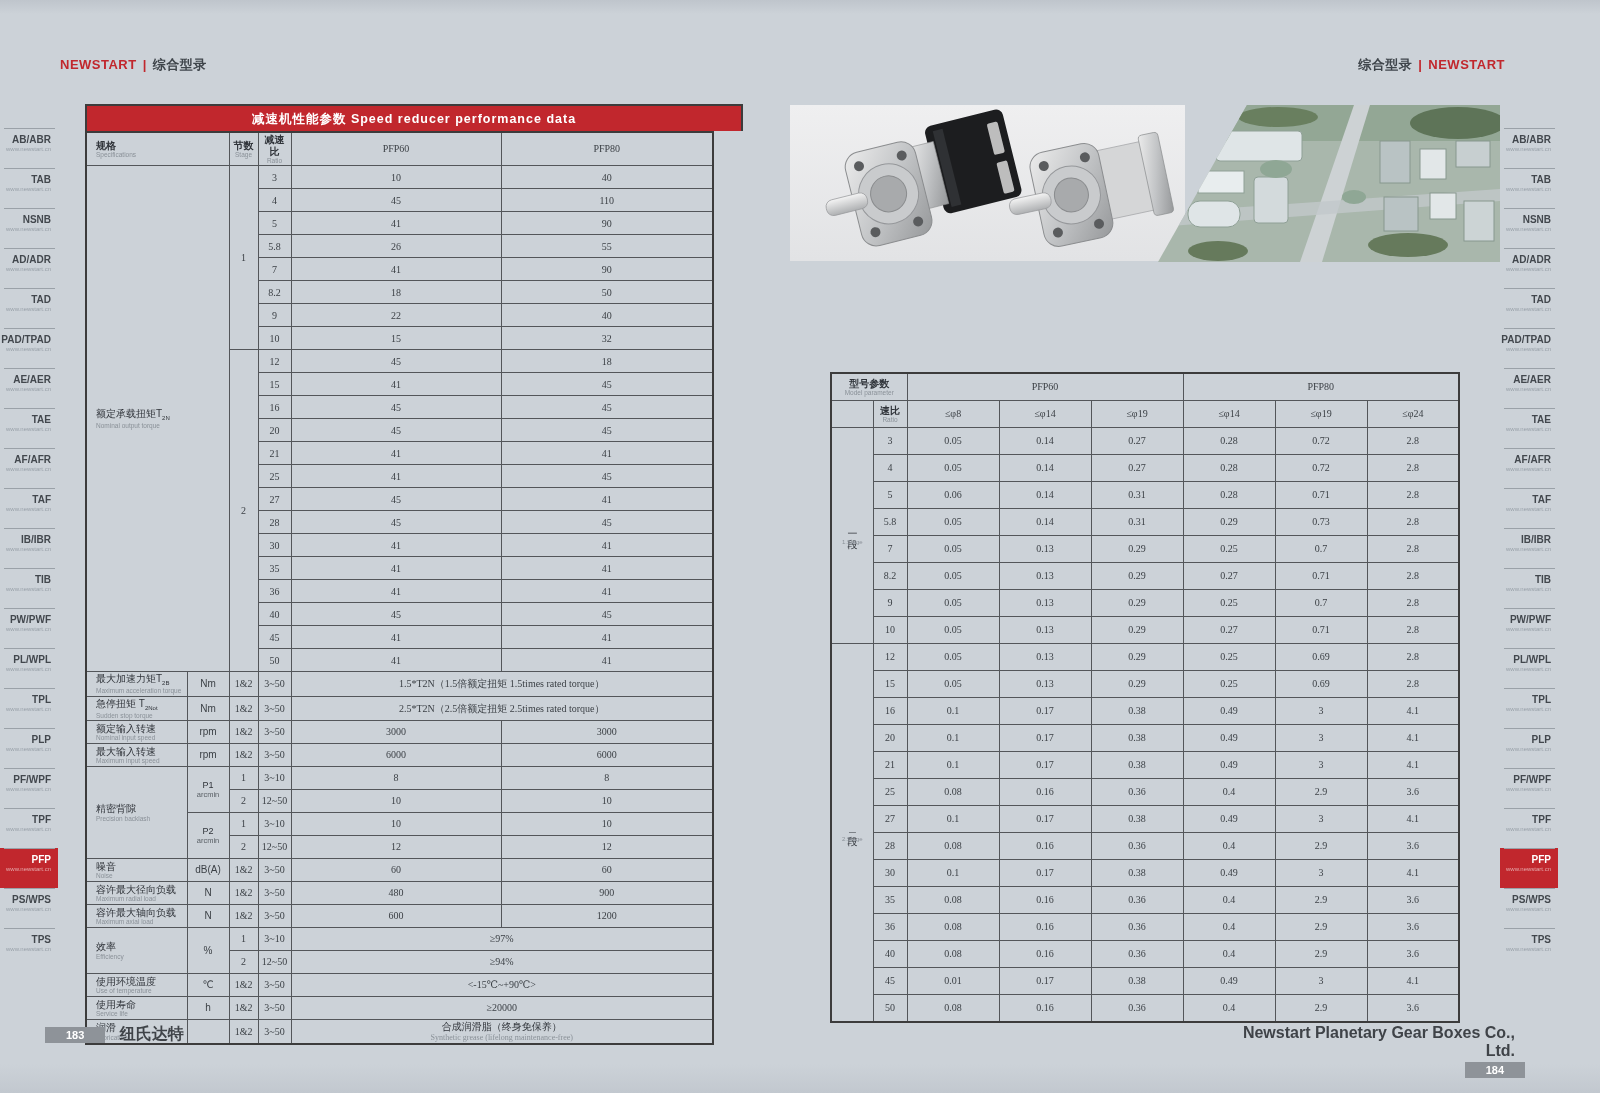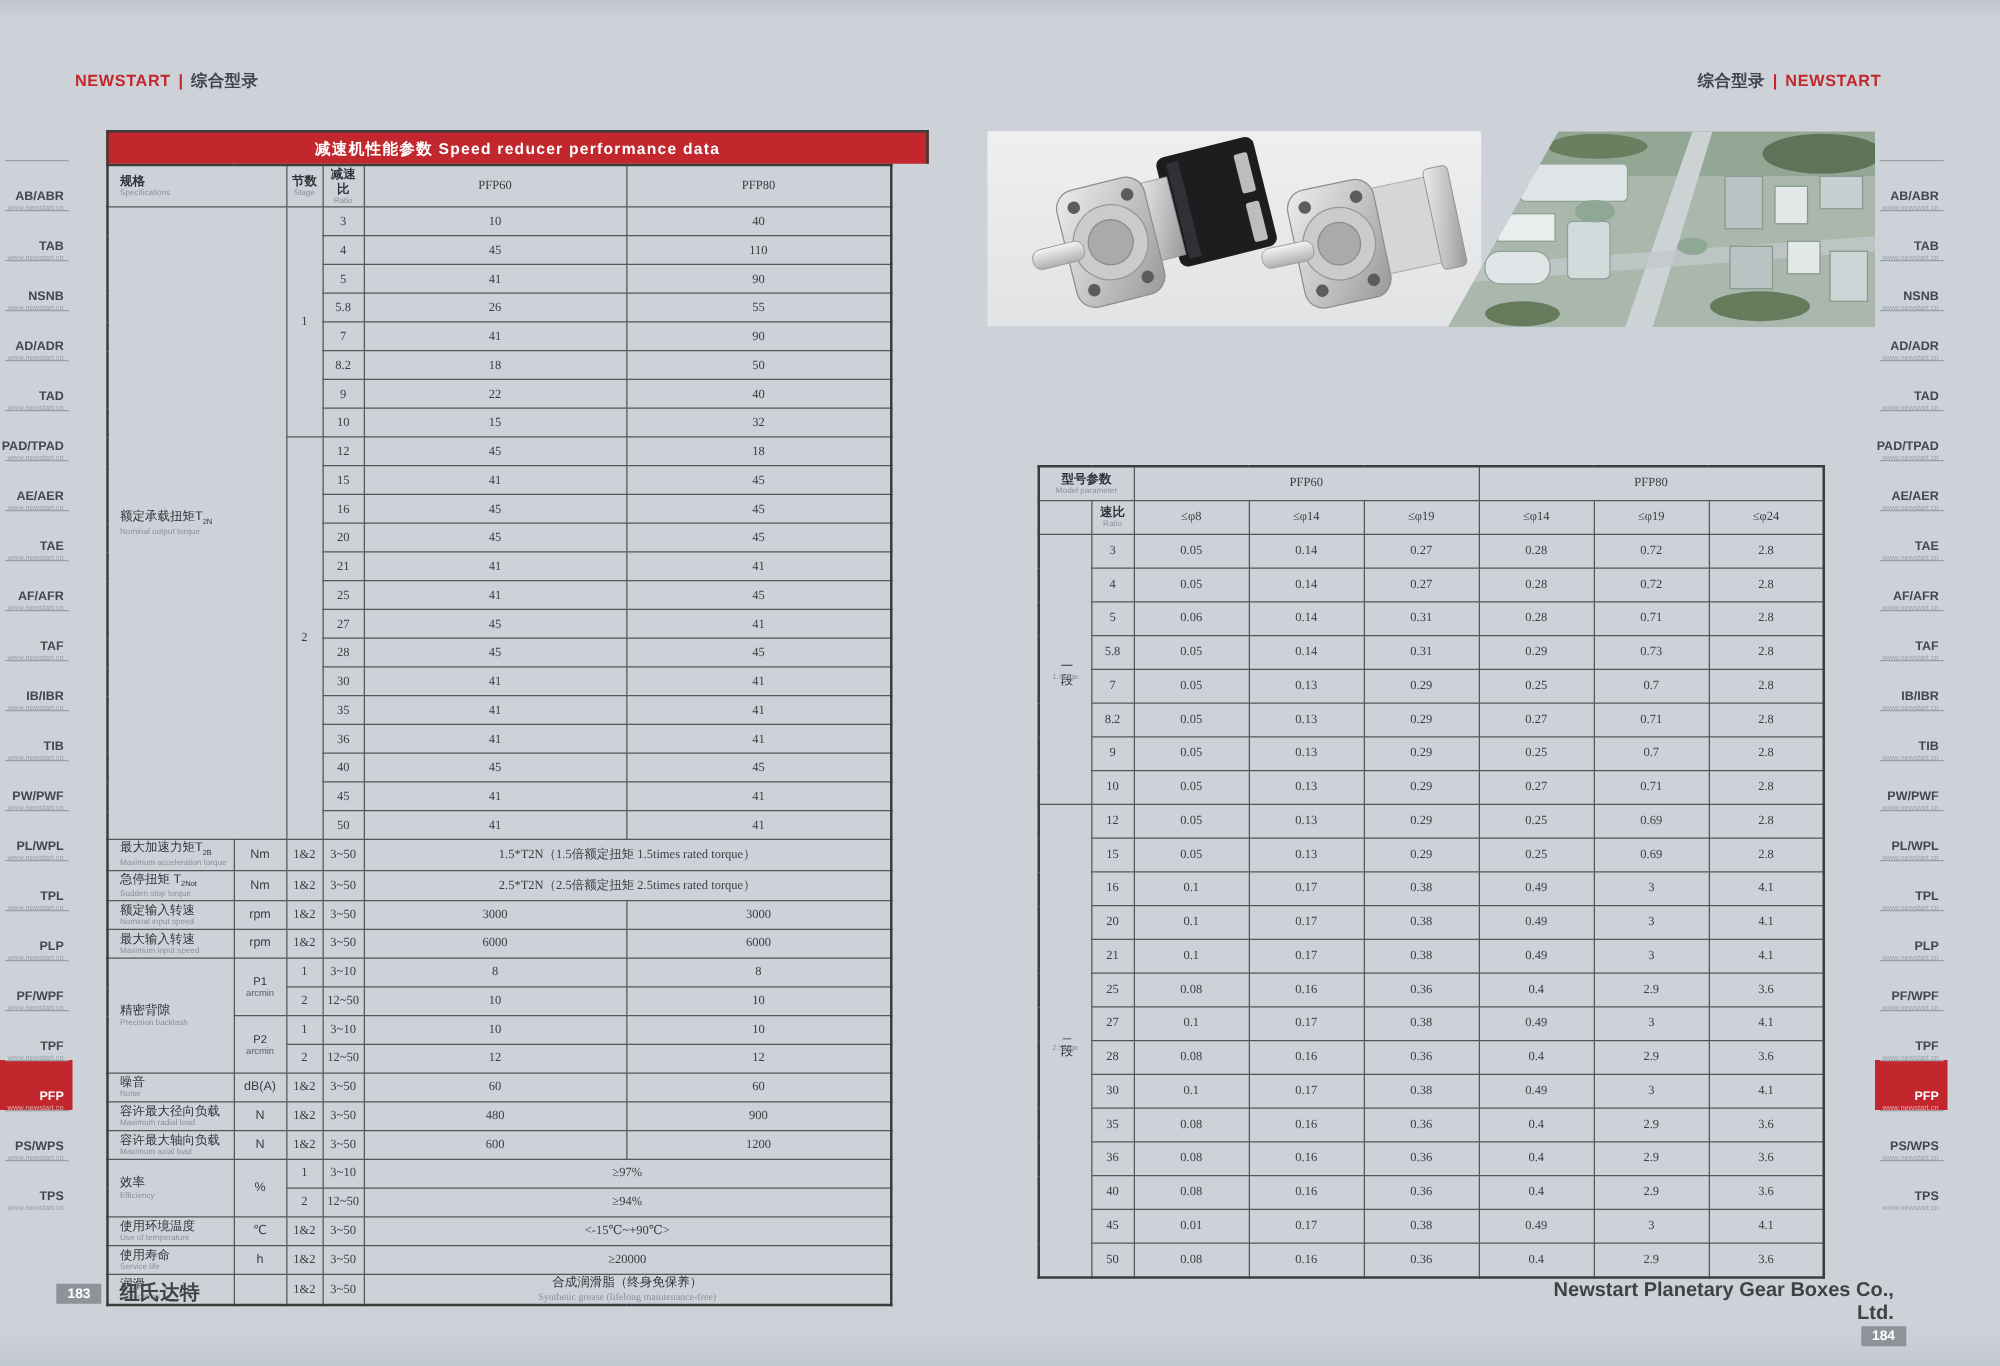--- a/index.html
+++ b/index.html
@@ -8,21 +8,21 @@
     font-family:"Liberation Sans","DejaVu Sans",sans-serif;color:#3a3f44;}
   
   .hdr{position:absolute;top:44px;font-size:13px;font-weight:bold;letter-spacing:.5px;margin-top:12px;}
   .hdr .brand{color:#c1272d;}
   .hdr .hsep{color:#c1272d;margin:0 6px;}
   .hdr .cat{color:#3f454b;}
   .hdr-left{left:60px;}
   .hdr-right{left:1100px;width:405px;text-align:right;}
   
   .sidebar{position:absolute;top:128px;width:58px;}
-  .side-item{height:40px;position:relative;text-align:right;padding:24px 7px 0 0;box-sizing:border-box;}
+  .side-item{height:40px;position:relative;text-align:right;padding:6px 7px 0 0;box-sizing:border-box;}
   .side-item::before{content:"";position:absolute;top:0;left:4px;right:3px;border-top:1px solid #9aa1a8;}
   .s-lbl{display:block;font-size:10px;font-weight:bold;color:#42474d;line-height:11px;}
   .s-url{display:block;font-size:6px;color:#99a1a9;line-height:7px;margin-top:1px;}
   .side-item.active{background:#c1272d;}
   .side-item.active .s-lbl{color:#ffffff;}
   .side-item.active .s-url{color:#e4a9ab;}
   .sidebar-left{left:0;}
   .sidebar-right{left:1500px;}
   
   .photo-panel{position:absolute;left:790px;top:105px;width:395px;height:156px;
@@ -53,21 +53,21 @@
   .unit .en{font-size:7.5px;color:#5a6066;}
   .shaft{font-family:"Liberation Serif","DejaVu Serif",serif;font-size:9.5px;}
   sub{font-size:6px;}
   .stagecell .vcn{writing-mode:vertical-rl;display:inline-block;font-size:10px;letter-spacing:3px;color:#30343a;}
   .stagecell .en{font-size:6px;margin-top:2px;}
   
   .footer{position:absolute;top:1024px;font-weight:bold;}
   .footer-left{left:45px;}
   .footer-right{left:1230px;width:295px;text-align:right;}
   .page-box{display:inline-block;background:#8e9399;color:#fff;font-size:11px;
-    padding:2px 9px;vertical-align:middle;}
+    padding:2px 21px;vertical-align:middle;}
   .foot-txt{display:inline-block;font-size:16px;color:#3f4348;vertical-align:middle;margin:0 10px;}
 </style>
 </head>
 <body>
 
 <div class="page">
 
   <div class="hdr hdr-left">
     <span class="brand">NEWSTART</span><span class="hsep">|</span><span class="cat">综合型录</span>
   </div>

